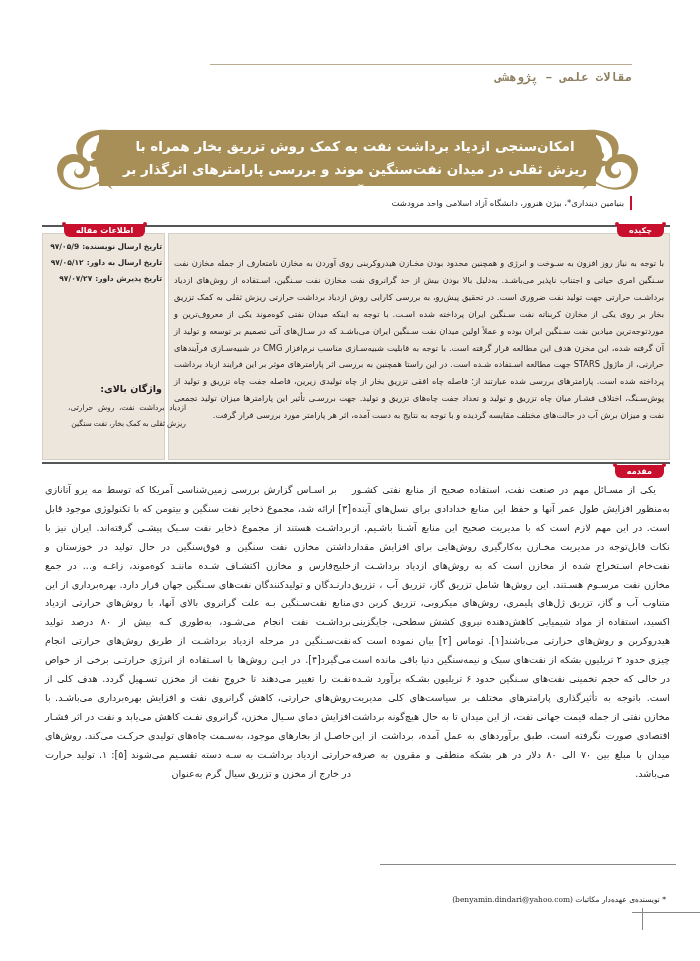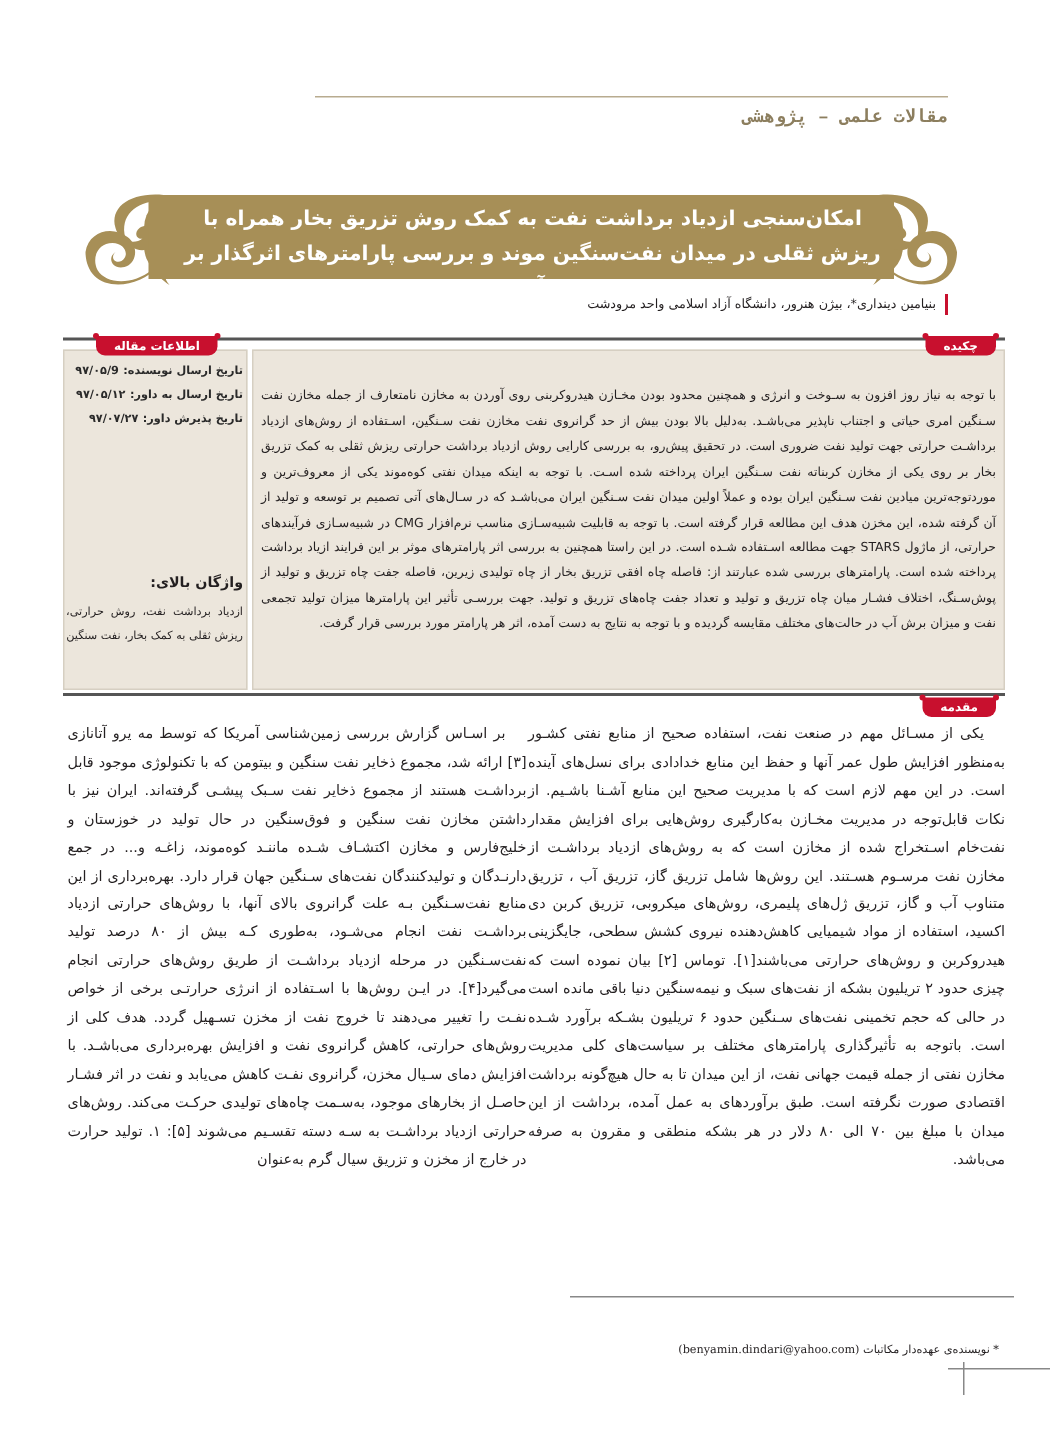--- a/index.html
+++ b/index.html
@@ -26,21 +26,21 @@
   .tag { position: absolute; height: 13px; background: #c8102e; color: #fff; font-size: 8px; font-weight: bold; line-height: 13px; padding: 0 12px; border-radius: 2px 2px 6px 6px; white-space: nowrap; }
   .tag::before, .tag::after { content: ""; position: absolute; top: -2px; width: 4px; height: 4px; background: #c8102e; border-radius: 50%; }
   .tag::before { right: -2px; } .tag::after { left: -2px; }
   .tag-abstract { top: 224px; right: 36px; }
   .tag-info { top: 224px; left: 64px; text-align: center; }
   .tag-intro { top: 465px; right: 36px; }
 
   .info-dates { position: absolute; top: 239px; right: 538px; width: 117px; font-size: 7.5px; font-weight: bold; line-height: 16px; color: #2a2a2a; }
   .info-dates .row { display: flex; gap: 3px; justify-content: flex-start; }
   .kw-title { position: absolute; top: 383px; right: 538px; font-size: 9.5px; font-weight: bold; }
-  .kw-text { position: absolute; top: 400px; right: 538px; width: 118px; font-size: 7.5px; line-height: 16px; text-align: justify; text-align-last: right; }
+  .kw-text { position: absolute; top: 400px; right: 514px; width: 118px; font-size: 7.5px; line-height: 16px; text-align: justify; text-align-last: right; font-family: Liberation Serif, serif; }
 
   .col { position: absolute; font-size: 9.6px; line-height: 18.9px; text-align: justify; text-align-last: right; }
   .col-right { top: 481px; right: 30px; width: 318px; }
   .col-left { top: 481px; left: 45px; width: 306px; }
   .col p { text-indent: 14px; }
 
   .foot-line { position: absolute; top: 864px; left: 380px; width: 296px; height: 1px; background: #888; }
   .footnote { position: absolute; top: 894px; right: 34px; font-size: 7.5px; line-height: 11px; font-family: "DejaVu Serif", serif; }
   .page-num-line { position: absolute; top: 912px; left: 632px; width: 68px; height: 1px; background: #888; }
   .page-num-tick { position: absolute; top: 908px; left: 642px; width: 1px; height: 22px; background: #888; }

